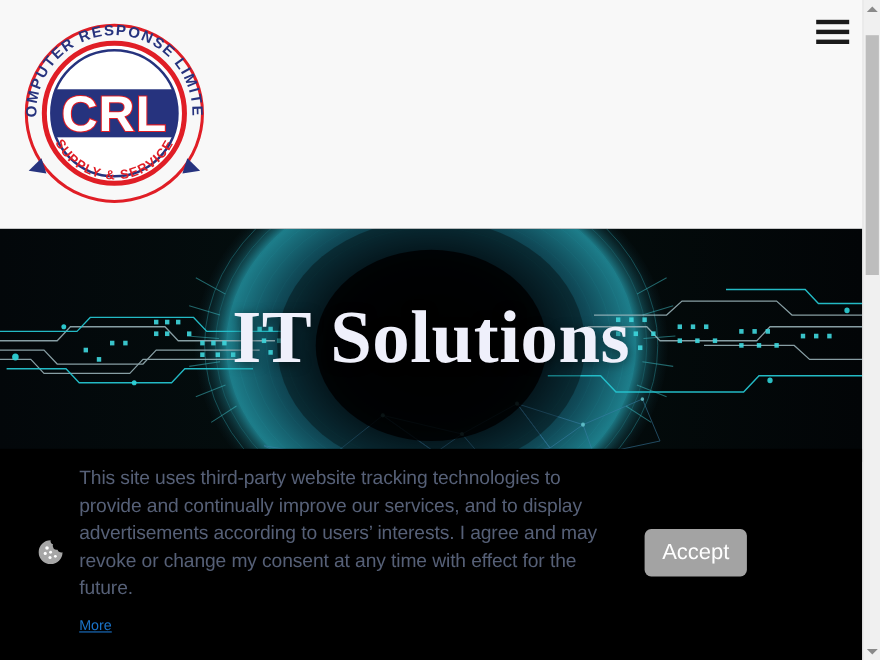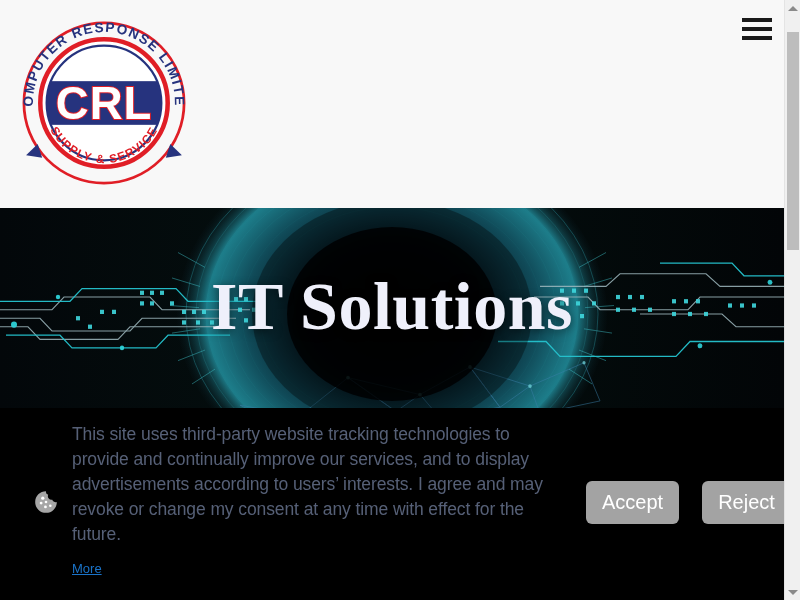--- a/index.html
+++ b/index.html
@@ -136,21 +136,21 @@
     color: #1a73c8;
     text-decoration: underline;
     cursor: pointer;
   }
 
   .cookie-buttons {
     position: absolute;
     left: 586px;
     top: 73px;
     display: flex;
-    gap: 23px;
+    gap: 9px;
   }
 
   .cookie-btn {
     min-width: 72px;
     height: 43px;
     padding: 0 16px;
     background: #a3a3a3;
     color: #ffffff;
     border: none;
     border-radius: 6px;
@@ -407,21 +407,20 @@
       </svg>
     </div>
 
     <div class="cookie-text-col">
       <p class="cookie-text">This site uses third-party website tracking technologies to provide and continually improve our services, and to display advertisements according to users’ interests. I agree and may revoke or change my consent at any time with effect for the future.</p>
       <a class="cookie-more" href="#">More</a>
     </div>
 
     <div class="cookie-buttons">
       <button class="cookie-btn">Accept</button>
-      <button class="cookie-btn">Reject</button>
     </div>
   </section>
 
   <div class="scrollbar">
     <div class="sb-arrow up">
         <i></i>
       </div>
     <div class="sb-thumb"></div>
     <div class="sb-arrow down">
         <i></i>

